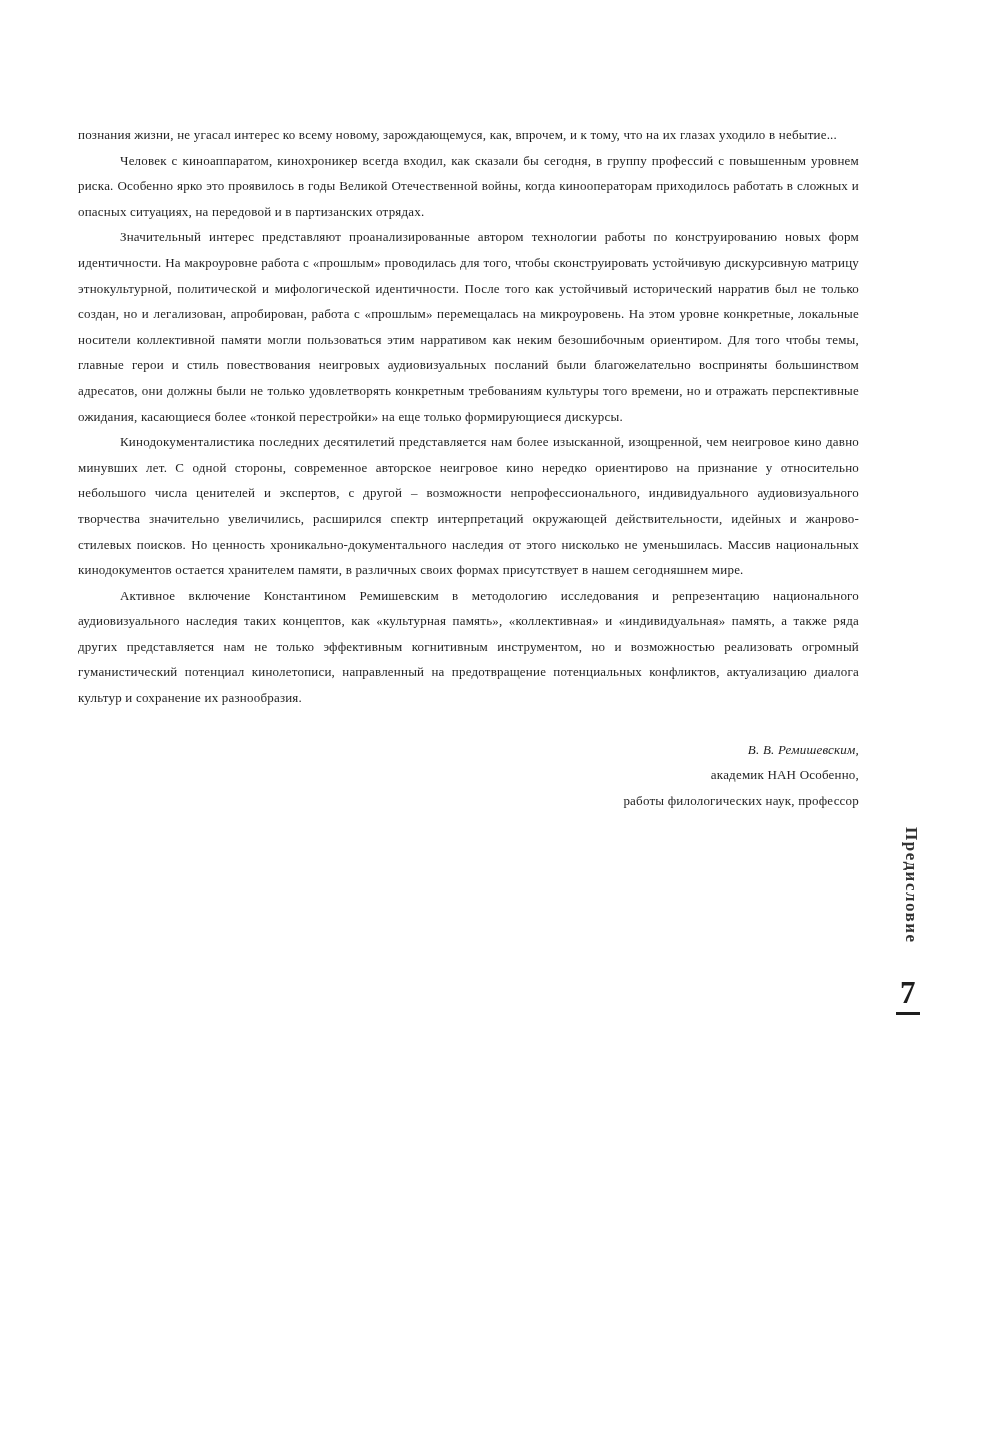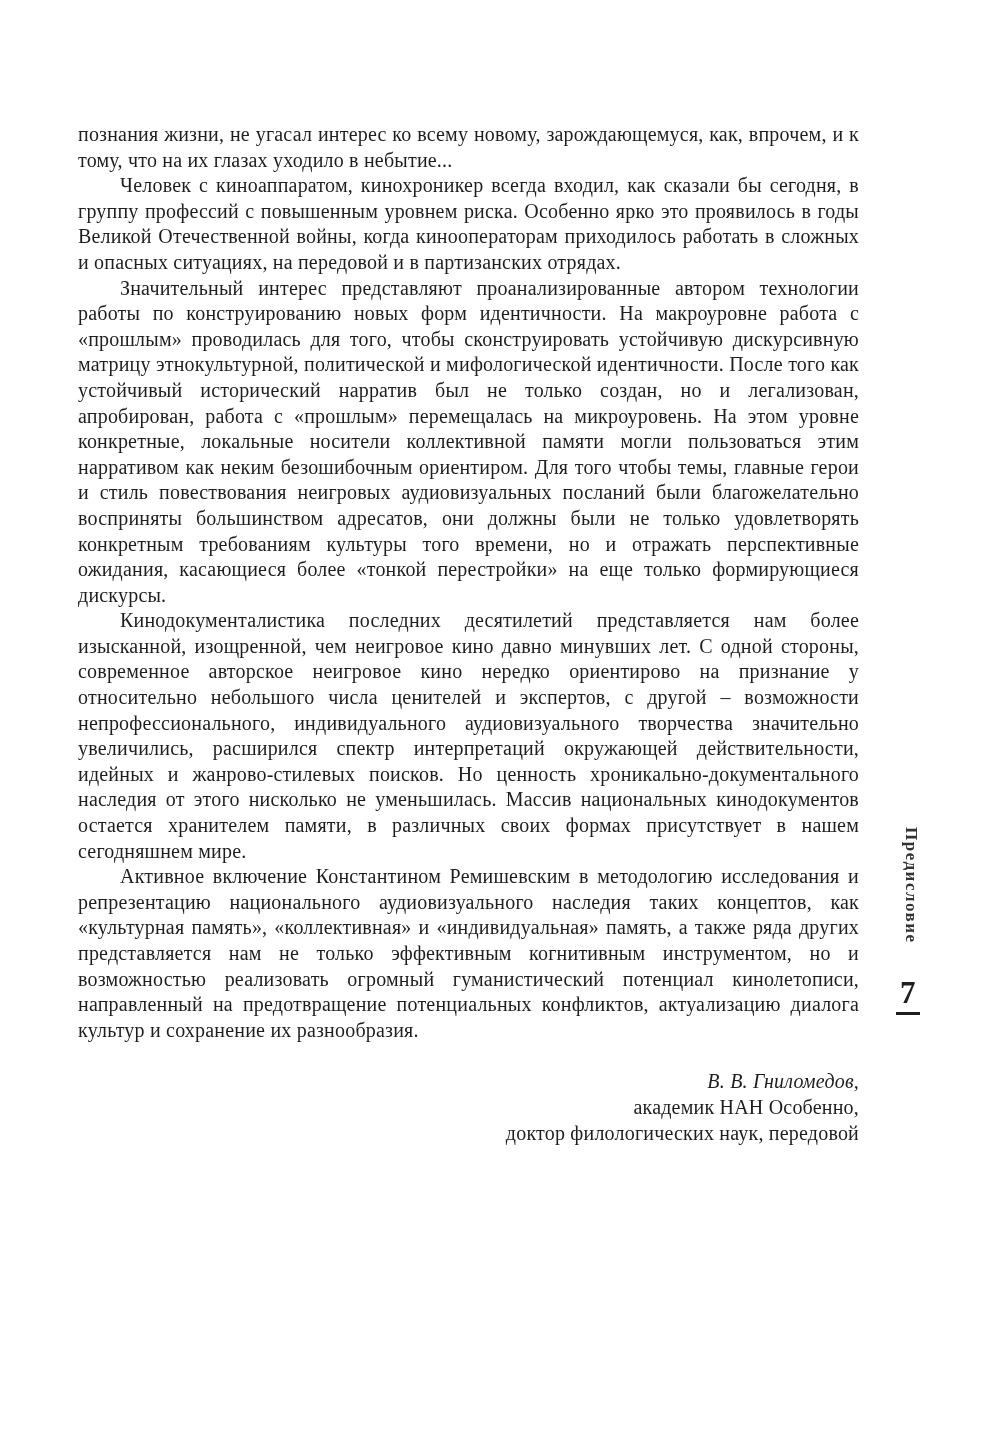--- a/index.html
+++ b/index.html
@@ -16,21 +16,21 @@
     position: absolute;
     inset: 0;
     background: #ffffff;
     overflow: hidden;
   }
   .text-block {
     position: absolute;
     left: 78px;
     top: 122px;
     width: 781px;
-    font-size: 20px;
+    font-size: 13px;
     line-height: 25.6px;
     text-align: justify;
     letter-spacing: 0.2px;
   }
   .para { text-indent: 42px; }
   .para.first { text-indent: 0; }
   .signature {
     margin-top: 26px;
     text-align: right;
     line-height: 25.6px;
@@ -64,23 +64,23 @@
 <div class="page">
 
   <main class="text-block">
     <p class="para first">познания жизни, не угасал интерес ко всему новому, зарождающемуся, как, впрочем, и к тому, что на их глазах уходило в небытие...</p>
     <p class="para">Человек с киноаппаратом, кинохроникер всегда входил, как сказали бы сегодня, в группу профессий с повышенным уровнем риска. Особенно ярко это проявилось в годы Великой Отечественной войны, когда кинооператорам приходилось работать в сложных и опасных ситуациях, на передовой и в партизанских отрядах.</p>
     <p class="para">Значительный интерес представляют проанализированные автором технологии работы по конструированию новых форм идентичности. На макроуровне работа с «прошлым» проводилась для того, чтобы сконструировать устойчивую дискурсивную матрицу этнокультурной, политической и мифологической идентичности. После того как устойчивый исторический нарратив был не только создан, но и легализован, апробирован, работа с «прошлым» перемещалась на микроуровень. На этом уровне конкретные, локальные носители коллективной памяти могли пользоваться этим нарративом как неким безошибочным ориентиром. Для того чтобы темы, главные герои и стиль повествования неигровых аудиовизуальных посланий были благожелательно восприняты большинством адресатов, они должны были не только удовлетворять конкретным требованиям культуры того времени, но и отражать перспективные ожидания, касающиеся более «тонкой перестройки» на еще только формирующиеся дискурсы.</p>
     <p class="para">Кинодокументалистика последних десятилетий представляется нам более изысканной, изощренной, чем неигровое кино давно минувших лет. С одной стороны, современное авторское неигровое кино нередко ориентирово на признание у относительно небольшого числа ценителей и экспертов, с другой – возможности непрофессионального, индивидуального аудиовизуального творчества значительно увеличились, расширился спектр интерпретаций окружающей действительности, идейных и жанрово-стилевых поисков. Но ценность хроникально-документального наследия от этого нисколько не уменьшилась. Массив национальных кинодокументов остается хранителем памяти, в различных своих формах присутствует в нашем сегодняшнем мире.</p>
     <p class="para">Активное включение Константином Ремишевским в методологию исследования и репрезентацию национального аудиовизуального наследия таких концептов, как «культурная память», «коллективная» и «индивидуальная» память, а также ряда других представляется нам не только эффективным когнитивным инструментом, но и возможностью реализовать огромный гуманистический потенциал кинолетописи, направленный на предотвращение потенциальных конфликтов, актуализацию диалога культур и сохранение их разнообразия.</p>
 
     <div class="signature">
-      <div class="sig-author">В. В. Гниломедов,</div>
+      <div class="sig-author">В. В. Ремишевским,</div>
       <div>академик НАН Особенно,</div>
-      <div>доктор филологических наук, передовой</div>
+      <div>работы филологических наук, профессор</div>
     </div>
   </main>
 
   <aside class="margin-label">Предисловие</aside>
 
   <div class="page-number">7</div>
 
 </div>
 
 </body></html>

